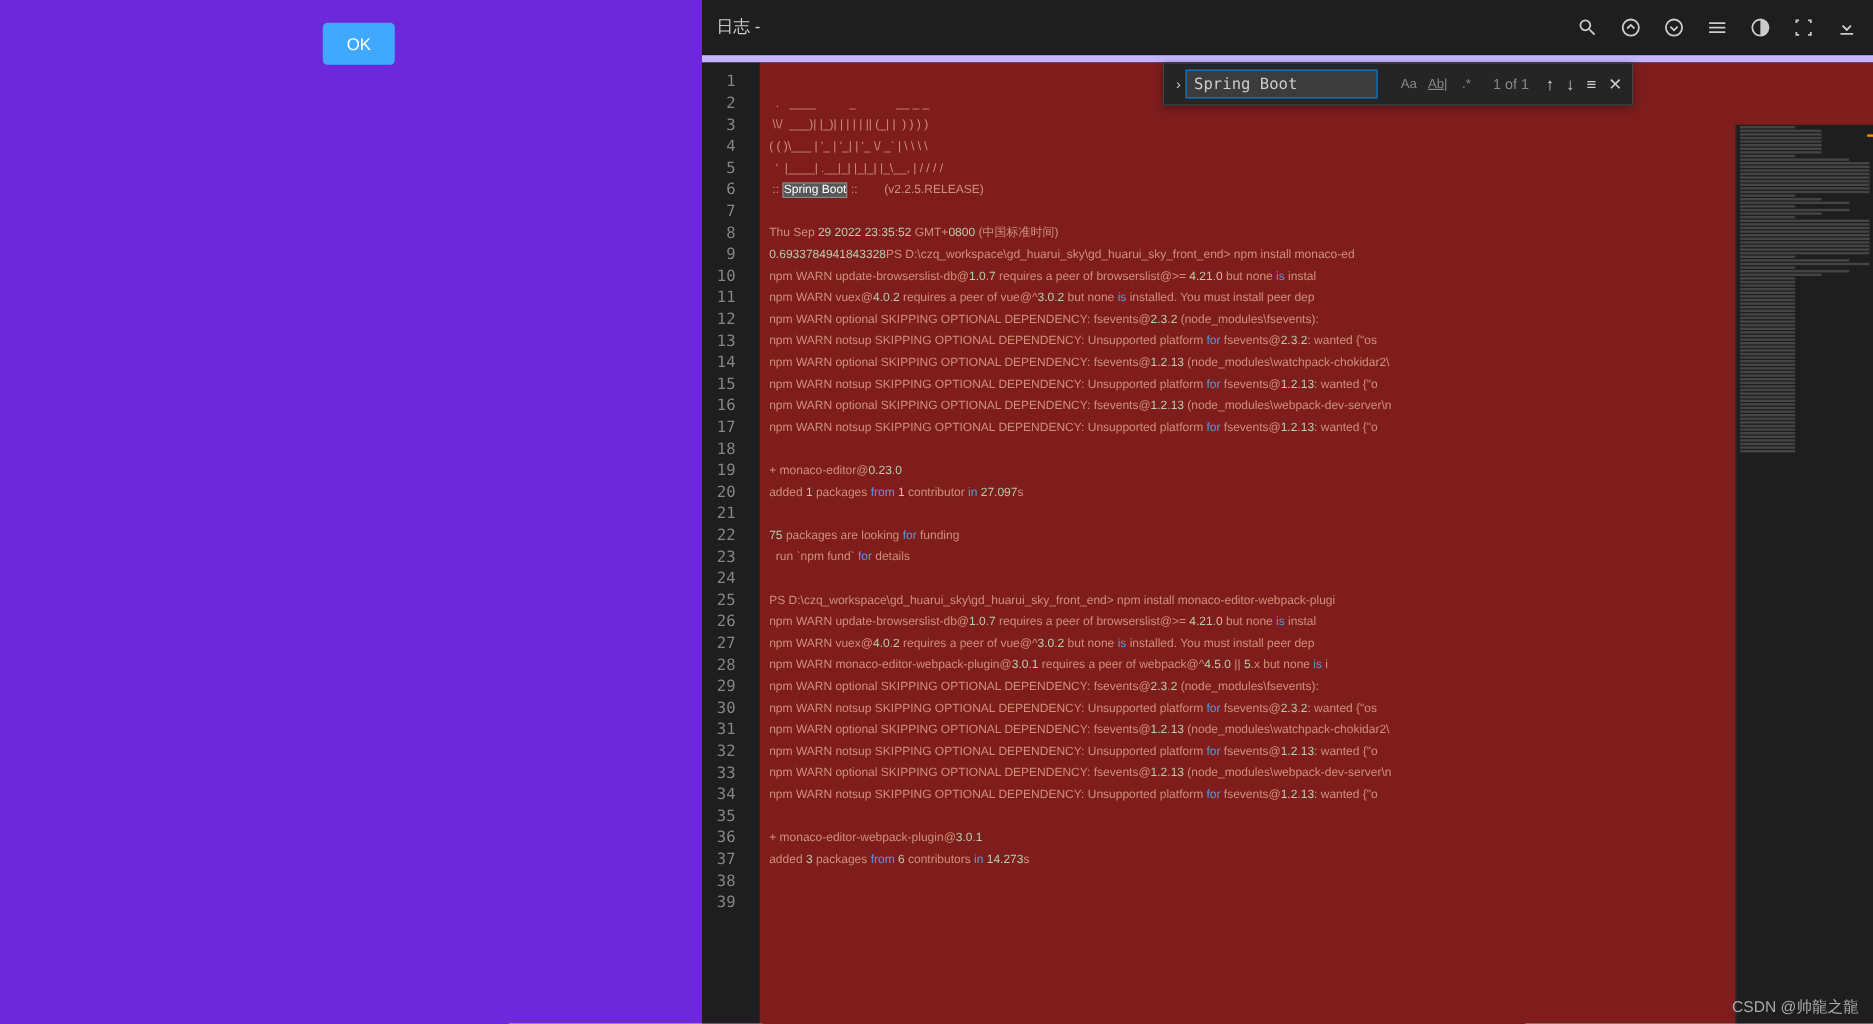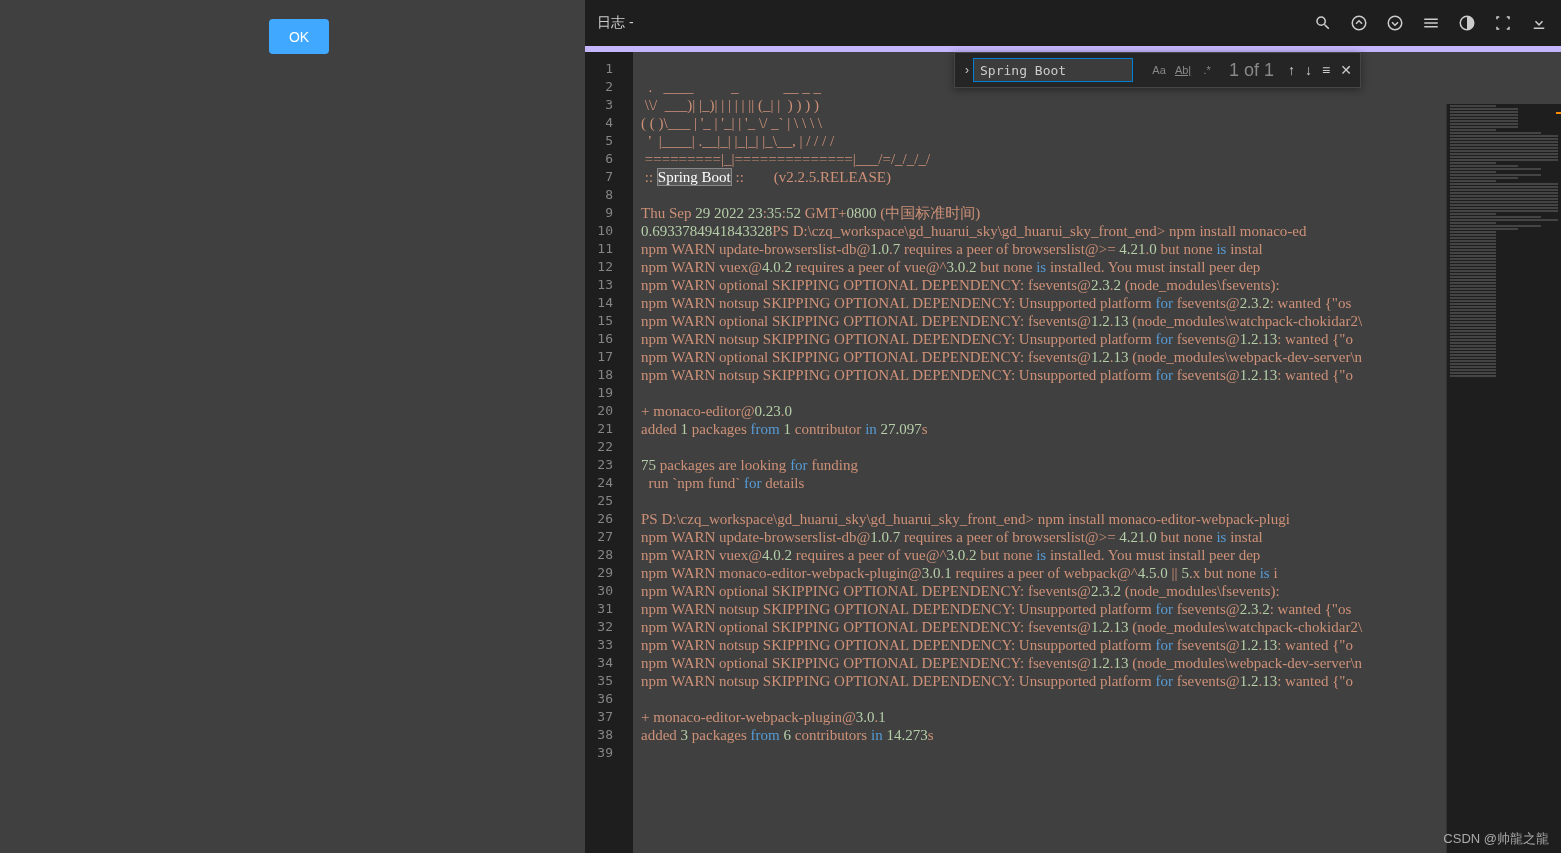--- a/index.html
+++ b/index.html
@@ -1,36 +1,36 @@
 <!DOCTYPE html>
 <html><head>
 <meta charset="utf-8">
 <style>
 * { margin: 0; padding: 0; box-sizing: border-box; }
 body { width: 1561px; height: 853px; font-family: "Microsoft YaHei", sans-serif; background: #fff; overflow: hidden; position: relative; }
-.left-panel { position: absolute; left: 0; top: 0; width: 688px; height: 853px; background: #404040; }
+.left-panel { position: absolute; left: 0; top: 0; width: 688px; height: 853px; background: #6d28d9; }
 .ok-btn { position: absolute; left: 269px; top: 19px; width: 60px; height: 35px; background: #40a9ff; border: none; border-radius: 4px; color: #fff; font-size: 14px; cursor: pointer; }
 .right-panel { position: absolute; left: 585px; top: 0; width: 976px; height: 853px; background: #1e1e1e; }
 .top-bar { height: 52px; background: #1e1e1e; display: flex; align-items: center; padding: 0 12px; border-bottom: 6px solid #c4b5fd; }
 .top-title { color: #ccc; font-size: 14px; flex: 1; }
 .top-icons { display: flex; gap: 16px; }
 .top-icon { width: 20px; height: 20px; color: #ccc; cursor: pointer; display: flex; align-items: center; justify-content: center; }
 .top-icon svg { width: 18px; height: 18px; fill: #ccc; }
 .find-bar { position: absolute; top: 52px; right: 200px; height: 36px; background: #252526; border: 1px solid #454545; display: flex; align-items: center; padding: 0 6px; z-index: 10; box-shadow: 0 2px 8px rgba(0,0,0,.4); }
 .find-chevron { color: #ccc; padding: 0 4px; cursor: pointer; font-size: 12px; }
 .find-input { background: #3c3c3c; border: 1px solid #007fd4; color: #ccc; width: 160px; height: 24px; padding: 0 6px; font-size: 13px; font-family: Consolas, monospace; }
 .find-opts { display: flex; gap: 4px; margin-left: 16px; }
 .find-opt { width: 20px; height: 20px; color: #888; font-size: 11px; cursor: pointer; display:flex; align-items:center; justify-content:center; }
-.find-count { color: #888; font-size: 18px; margin: 0 12px; }
+.find-count { color: #888; font-size: 12px; margin: 0 12px; }
 .find-nav { display: flex; gap: 6px; align-items: center; }
 .find-navbtn { color: #ccc; cursor: pointer; font-size: 14px; padding: 0 2px; }
 .editor-wrap { position: absolute; top: 52px; left: 0; right: 0; bottom: 0; display: flex; overflow: hidden; }
 .gutter { width: 48px; background: #1e1e1e; padding-top: 8px; text-align: right; }
 .gutter .ln { color: #858585; font-size: 13px; font-family: Consolas, monospace; line-height: 18px; padding-right: 20px; }
-.code-area { flex: 1; background: #404040; padding-top: 8px; font-family: Liberation Serif, serif; font-size: 15px; line-height: 18px; overflow: hidden; position: relative; }
+.code-area { flex: 1; background: #7f1d1d; padding-top: 8px; font-family: Liberation Sans, sans-serif; font-size: 10px; line-height: 18px; overflow: hidden; position: relative; }
 .code-line { white-space: pre; color: #ce9178; height: 18px; padding-left: 8px; }
 .kw { color: #569cd6; }
 .num { color: #b5cea8; }
 .str { color: #ce9178; }
 .txt { color: #ce9178; }
 .hl { background: #575757; color: #fff; border: 1px solid #888; }
 .minimap { position: absolute; right: 0; top: 52px; width: 115px; bottom: 0; background: #1e1e1e; border-left: 1px solid #333; overflow: hidden; }
 .mini-line { height: 2px; margin: 1px 3px; background: #6a6a6a; opacity: .5; }
 .mini-line.w80 { width: 80%; }
 .mini-line.w100 { width: 95%; }
@@ -149,21 +149,20 @@
         <div class="ln">37</div>
         <div class="ln">38</div>
         <div class="ln">39</div>
       </div>
     <div class="code-area" id="code">
         <div class="code-line"><span class="txt"></span></div>
         <div class="code-line"><span class="txt">  .   ____          _            __ _ _</span></div>
         <div class="code-line"><span class="txt"> \\/  ___)| |_)| | | | | || (_| |  ) ) ) )</span></div>
         <div class="code-line"><span class="txt">( ( )\___ | '_ | '_| | '_ \/ _` | \ \ \ \</span></div>
         <div class="code-line"><span class="txt">  '  |____| .__|_| |_|_| |_\__, | / / / /</span></div>
-        <div class="code-line"><span class="txt"> =========|_|==============|___/=/_/_/_/</span></div>
         <div class="code-line"><span class="txt"> :: </span><span class="hl">Spring Boot</span><span class="txt"> ::        (v2.2.5.RELEASE)</span></div>
         <div class="code-line"><span class="txt"></span></div>
         <div class="code-line"><span class="txt">Thu Sep </span><span class="num">29</span><span class="txt"> </span><span class="num">2022</span><span class="txt"> </span><span class="num">23</span><span class="txt">:</span><span class="num">35</span><span class="txt">:</span><span class="num">52</span><span class="txt"> GMT+</span><span class="num">0800</span><span class="txt"> (中国标准时间)</span></div>
         <div class="code-line"><span class="num">0.6933784941843328</span><span class="txt">PS D:\czq_workspace\gd_huarui_sky\gd_huarui_sky_front_end&gt; npm install monaco-ed</span></div>
         <div class="code-line"><span class="txt">npm WARN update-browserslist-db@</span><span class="num">1.0</span><span class="txt">.</span><span class="num">7</span><span class="txt"> requires a peer of browserslist@&gt;= </span><span class="num">4.21</span><span class="txt">.</span><span class="num">0</span><span class="txt"> but none </span><span class="kw">is</span><span class="txt"> instal</span></div>
         <div class="code-line"><span class="txt">npm WARN vuex@</span><span class="num">4.0</span><span class="txt">.</span><span class="num">2</span><span class="txt"> requires a peer of vue@^</span><span class="num">3.0</span><span class="txt">.</span><span class="num">2</span><span class="txt"> but none </span><span class="kw">is</span><span class="txt"> installed. You must install peer dep</span></div>
         <div class="code-line"><span class="txt">npm WARN optional SKIPPING OPTIONAL DEPENDENCY: fsevents@</span><span class="num">2.3</span><span class="txt">.</span><span class="num">2</span><span class="txt"> (node_modules\fsevents):</span></div>
         <div class="code-line"><span class="txt">npm WARN notsup SKIPPING OPTIONAL DEPENDENCY: Unsupported platform </span><span class="kw">for</span><span class="txt"> fsevents@</span><span class="num">2.3</span><span class="txt">.</span><span class="num">2</span><span class="txt">: wanted {</span><span class="str">"os</span></div>
         <div class="code-line"><span class="txt">npm WARN optional SKIPPING OPTIONAL DEPENDENCY: fsevents@</span><span class="num">1.2</span><span class="txt">.</span><span class="num">13</span><span class="txt"> (node_modules\watchpack-chokidar2\</span></div>
         <div class="code-line"><span class="txt">npm WARN notsup SKIPPING OPTIONAL DEPENDENCY: Unsupported platform </span><span class="kw">for</span><span class="txt"> fsevents@</span><span class="num">1.2</span><span class="txt">.</span><span class="num">13</span><span class="txt">: wanted {</span><span class="str">"o</span></div>

